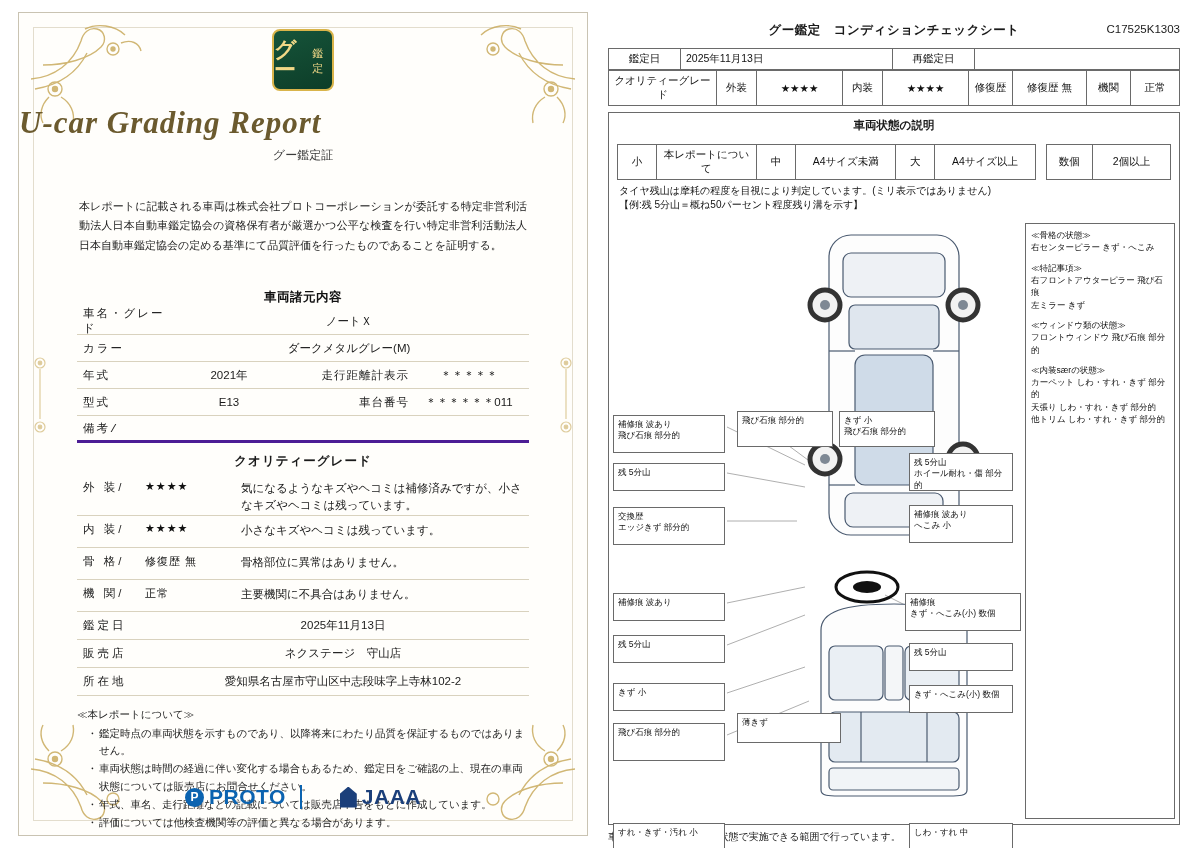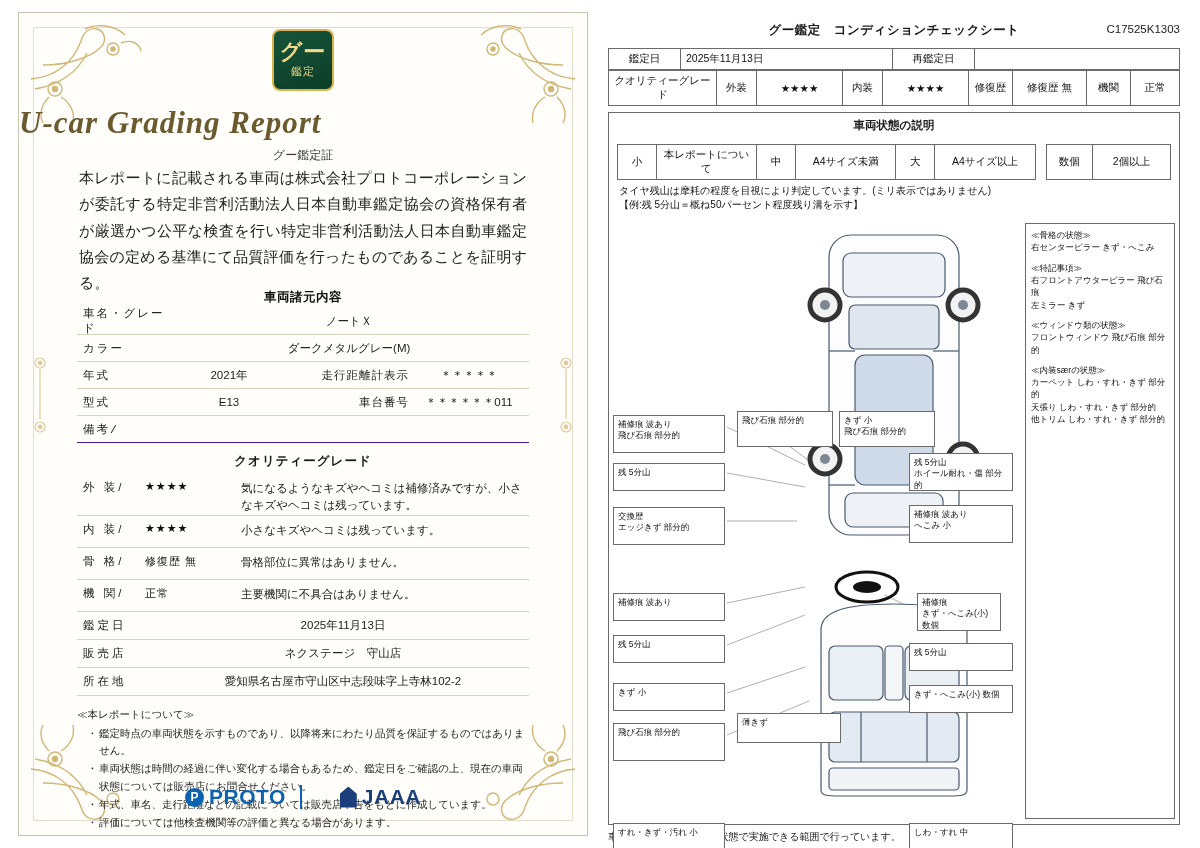--- a/index.html
+++ b/index.html
@@ -35,60 +35,60 @@
   .fl-br { right: 6px; bottom: 6px; transform: scale(-1,-1); }
   .side-orn { position: absolute; width: 26px; height: 120px; opacity: .6; }
   .so-l { left: 8px; top: 330px; }
   .so-r { right: 8px; top: 330px; transform: scaleX(-1); }
 
   .goo-logo {
     position: absolute; left: 50%; top: 16px; transform: translateX(-50%);
     width: 62px; height: 62px; border-radius: 8px;
     background: linear-gradient(160deg,#16543a,#0d3d28);
     border: 2px solid #d9b44a;
-    display: flex; flex-direction: column; align-items: center; justify-content: center;
+    display: flex; flex-direction: row; align-items: center; justify-content: center;
     color: #f2d887;
   }
   .goo-logo .g1 { font-size: 22px; font-weight: 700; line-height: 20px; letter-spacing: 1px;}
   .goo-logo .g2 { font-size: 11px; letter-spacing: 1px; margin-top: 2px; }
 
   .cert-title {
     position: absolute; left: 0; right: 0; top: 92px;
     text-align: left;
     font-family: "Liberation Serif", serif;
     font-style: italic; font-weight: 700;
     font-size: 31px; color: #6b5a2e;
     letter-spacing: 1px;
   }
   .cert-sub {
     position: absolute; left: 0; right: 0; top: 134px;
     text-align: center; font-size: 12px; color: #3a3a3a;
   }
 
   .cert-body {
-    position: absolute; left: 60px; right: 60px; top: 152px;
-    font-size: 15px; line-height: 1.75; color: #222; text-align: justify;
+    position: absolute; left: 60px; right: 60px; top: 184px;
+    font-size: 11px; line-height: 1.75; color: #222; text-align: justify;
   }
 
   .sec-head {
     text-align: center; font-size: 12.5px; font-weight: 700; color: #111;
     margin-top: 14px; margin-bottom: 2px; letter-spacing: .5px;
   }
 
   .spec { position: absolute; left: 58px; right: 58px; top: 262px; }
   .spec-row {
     display: flex; align-items: center;
     border-bottom: 1px solid #d9d2be;
     height: 27px; font-size: 11.5px;
   }
   .spec-row .lbl { width: 92px; padding-left: 6px; letter-spacing: 2px; }
   .spec-row .val { flex: 1; text-align: center; }
   .spec-row .lbl2 { width: 120px; text-align: right; letter-spacing: 1px;}
   .spec-row .val2 { width: 120px; text-align: center; }
-  .spec-row.note { border-bottom: 1px solid #4c1d95; font-family: Liberation Mono, monospace; }
+  .spec-row.note { border-bottom: 3px solid #4c1d95; font-family: Liberation Mono, monospace; }
 
   .grade-head { text-align:center; font-size: 12.5px; font-weight:700; margin: 10px 0 4px; letter-spacing: 1px;}
   .grade-row {
     display: flex; align-items: flex-start;
     border-bottom: 1px solid #d9d2be;
     min-height: 32px; font-size: 11.5px; padding-top: 6px;
   }
   .grade-row .gl { width: 68px; padding-left: 6px; letter-spacing: 3px; }
   .grade-row .gs { width: 96px; color: #111; font-size: 11px; letter-spacing:1px; }
   .grade-row .gt { flex: 1; line-height: 1.5; }
@@ -501,21 +501,21 @@
       </div>
 
       <div class="cbox" style="left:300px;top:238px;width:104px;height:38px">
         <div style="white-space:pre-line">残 5分山
 ホイール耐れ・傷 部分的</div>
       </div>
       <div class="cbox" style="left:300px;top:290px;width:104px;height:38px">
         <div style="white-space:pre-line">補修痕 波あり
 へこみ 小</div>
       </div>
-      <div class="cbox" style="left:308px;top:378px;width:84px;height:38px">
+      <div class="cbox" style="left:296px;top:378px;width:116px;height:38px">
         <div style="white-space:pre-line">補修痕
 きず・へこみ(小) 数個</div>
       </div>
       <div class="cbox" style="left:300px;top:428px;width:104px;height:28px">
         <div style="white-space:pre-line">残 5分山</div>
       </div>
       <div class="cbox" style="left:300px;top:470px;width:104px;height:28px">
         <div style="white-space:pre-line">きず・へこみ(小) 数個</div>
       </div>
       <div class="cbox" style="left:128px;top:498px;width:104px;height:30px">

